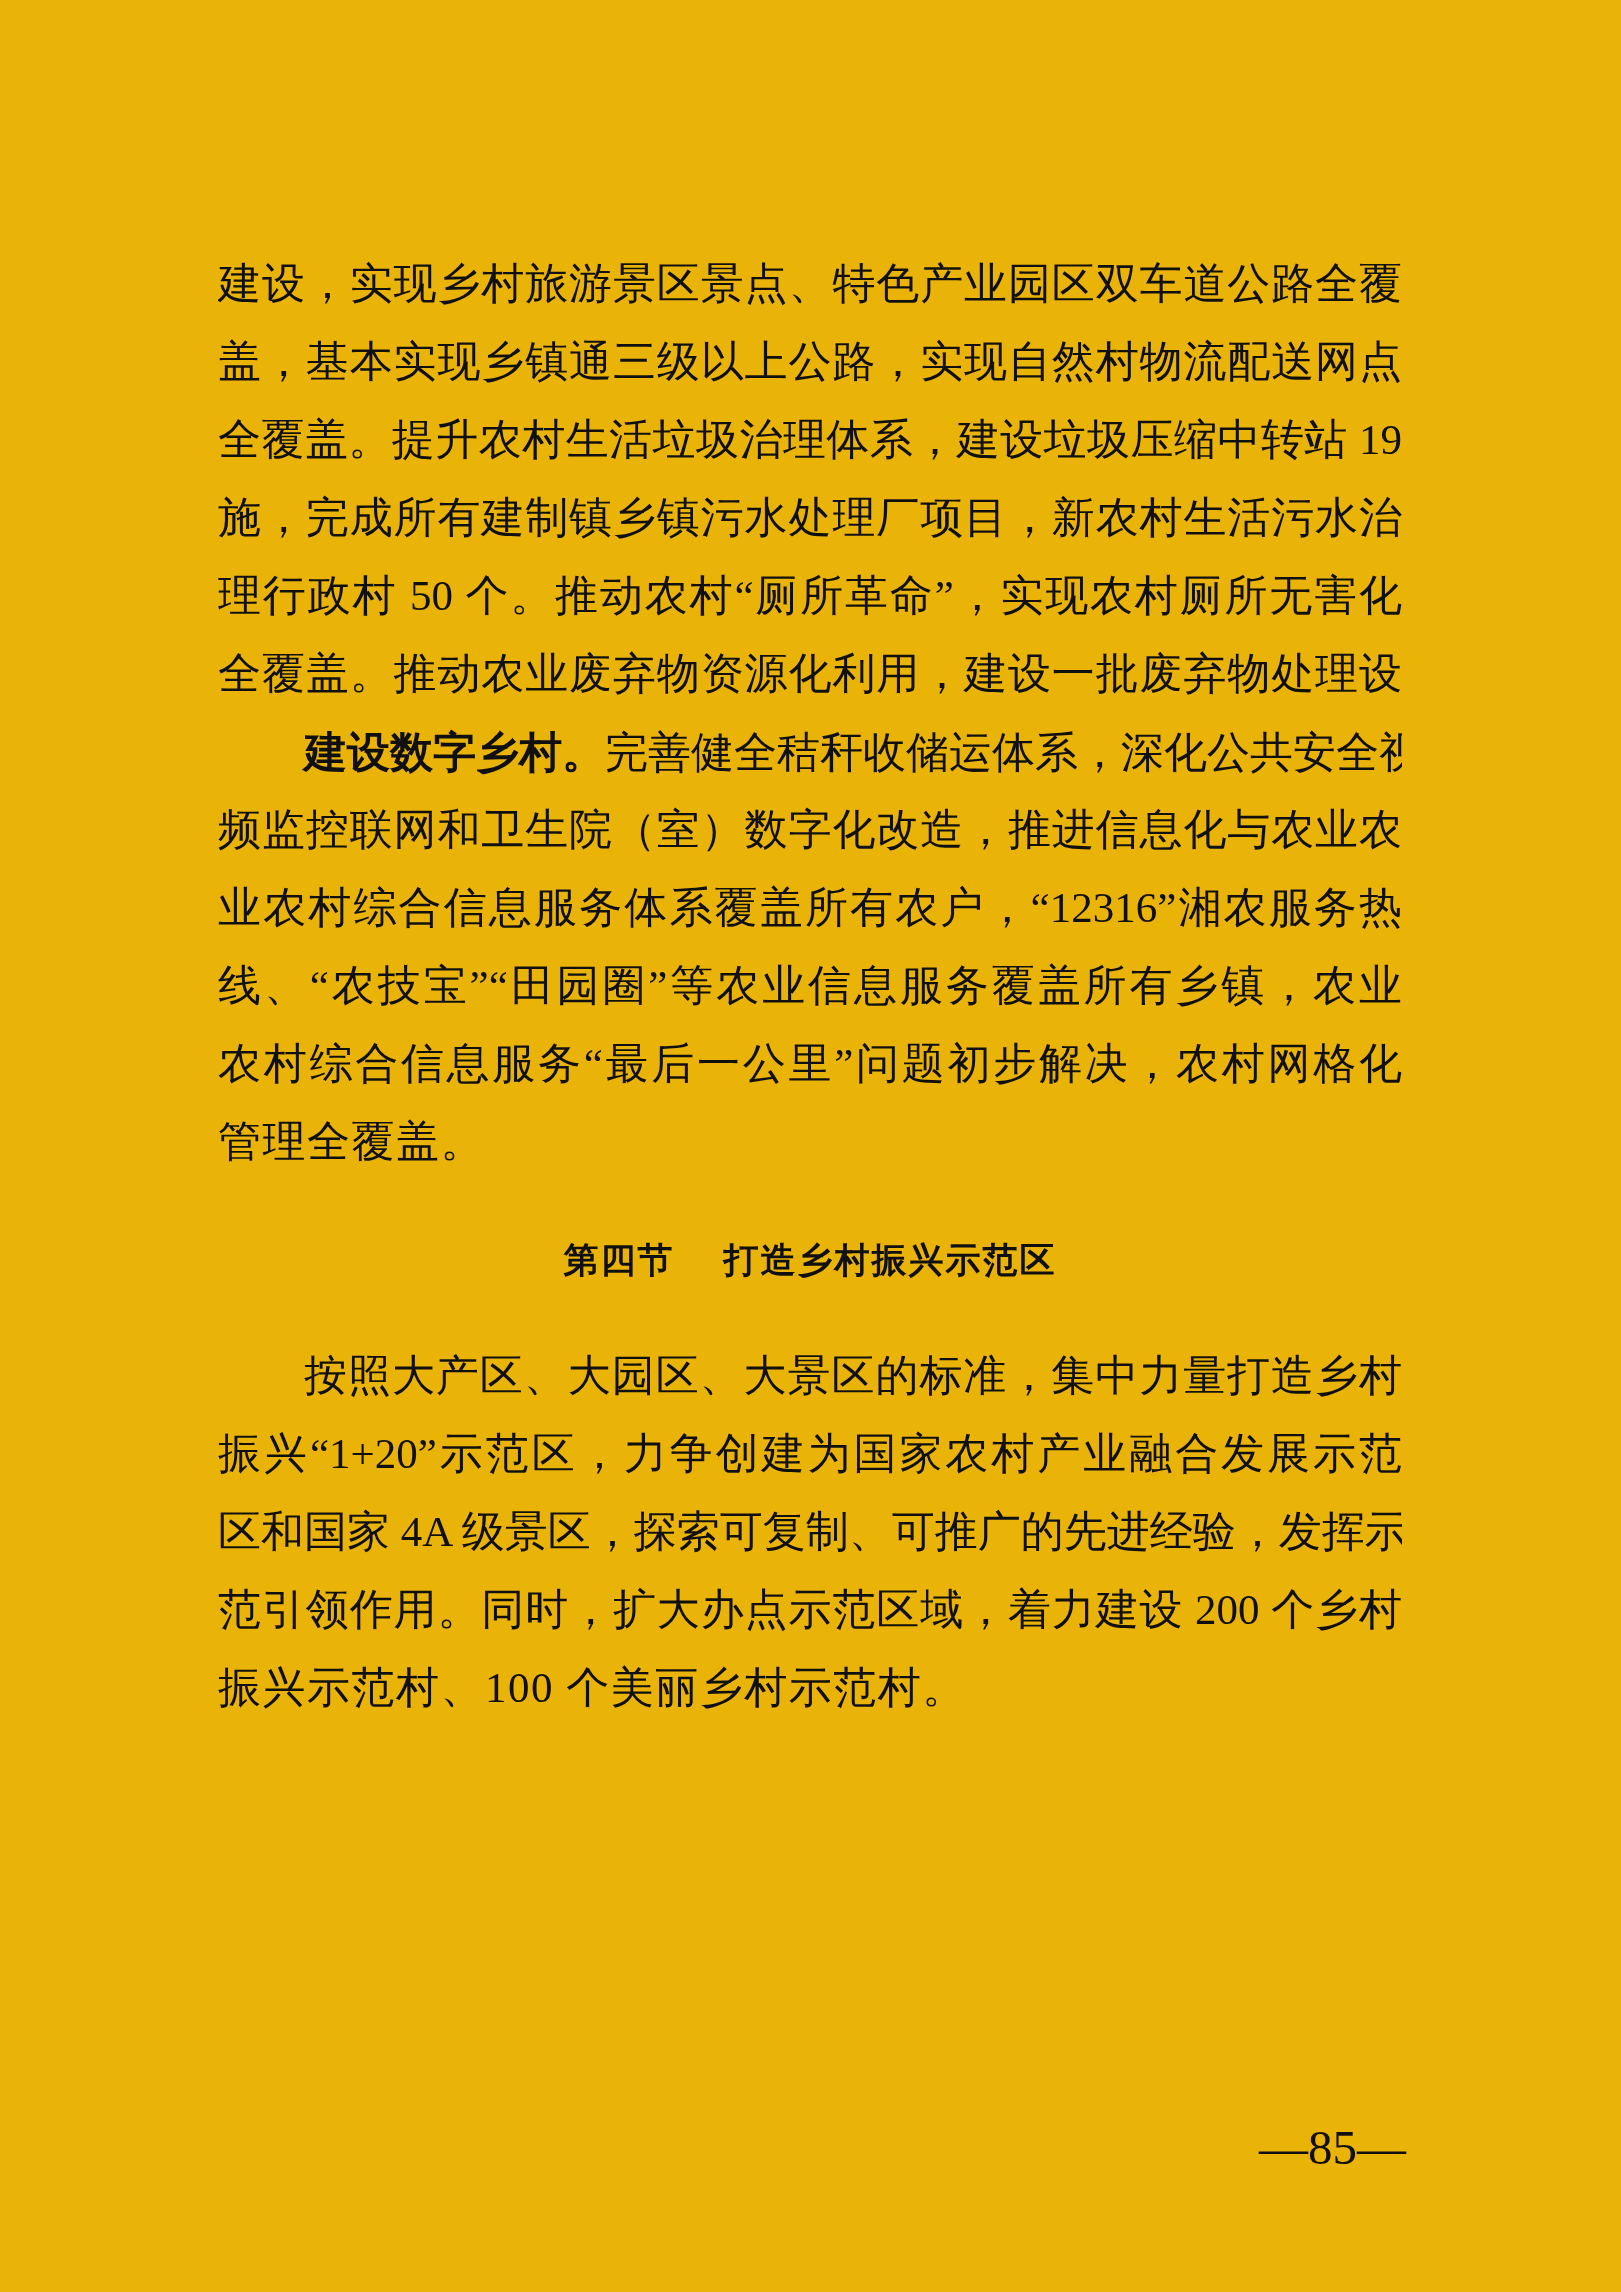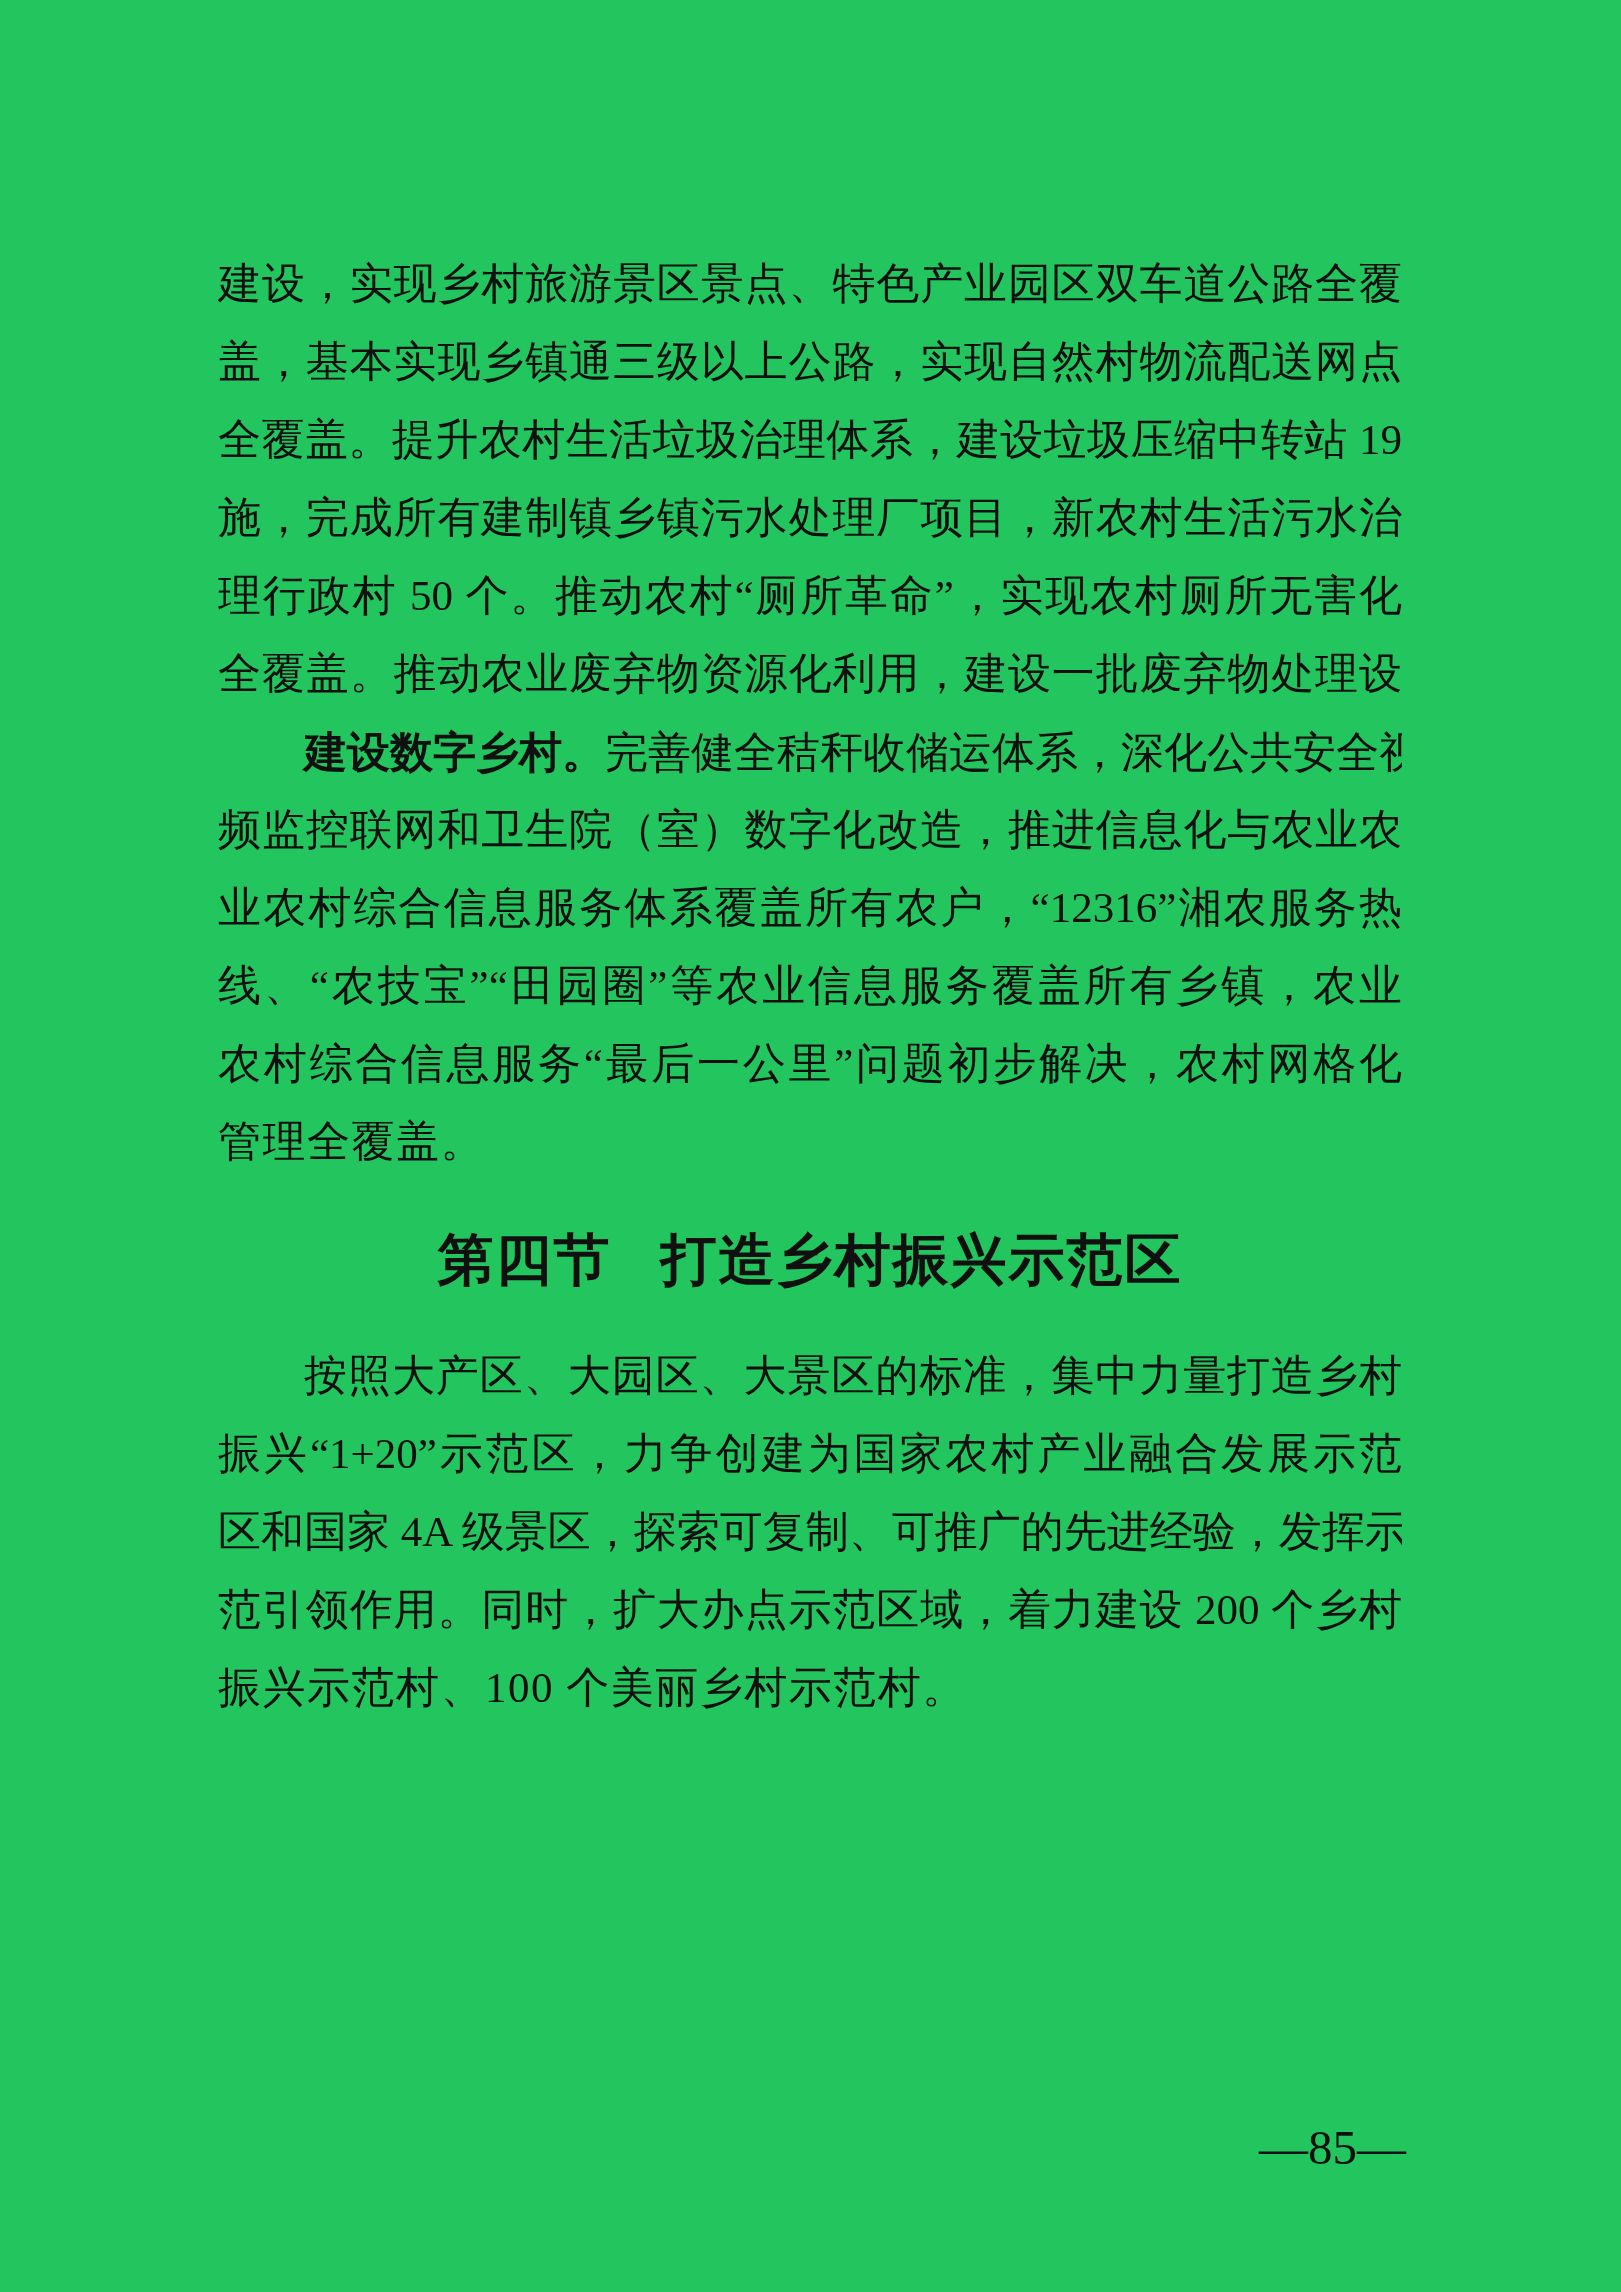--- a/index.html
+++ b/index.html
@@ -1,21 +1,21 @@
 <!DOCTYPE html>
 <html lang="zh"><head>
 <meta charset="utf-8">
 <title>Document Page</title>
 <style>
   html, body { margin: 0; padding: 0; background: #ffffff; }
   .page {
     position: relative;
     width: 1621px;
     height: 2293px;
-    background: #22c55e;
+    background: #eab308;
     color: #101010;
     overflow: hidden;
   }
   .text-block {
     position: absolute;
     left: 218px;
     top: 245px;
     width: 1184px;
   }
   .line {
@@ -40,21 +40,21 @@
     font-family: "Liberation Sans", "DejaVu Sans", sans-serif;
     font-weight: 700;
   }
   .section-heading {
     margin: 19.6px 0 18.6px 0;
     height: 118px;
     line-height: 118px;
     text-align: center;
     font-family: "Liberation Sans", "DejaVu Sans", sans-serif;
     font-weight: 700;
-    font-size: 56px;
+    font-size: 35px;
     letter-spacing: 2px;
     color: #101010;
   }
   .section-heading .heading-title { margin-left: 49px; }
   .page-number {
     position: absolute;
     top: 2120px;
     right: 215px;
     font-family: Liberation Serif, serif;
     font-size: 49px;

